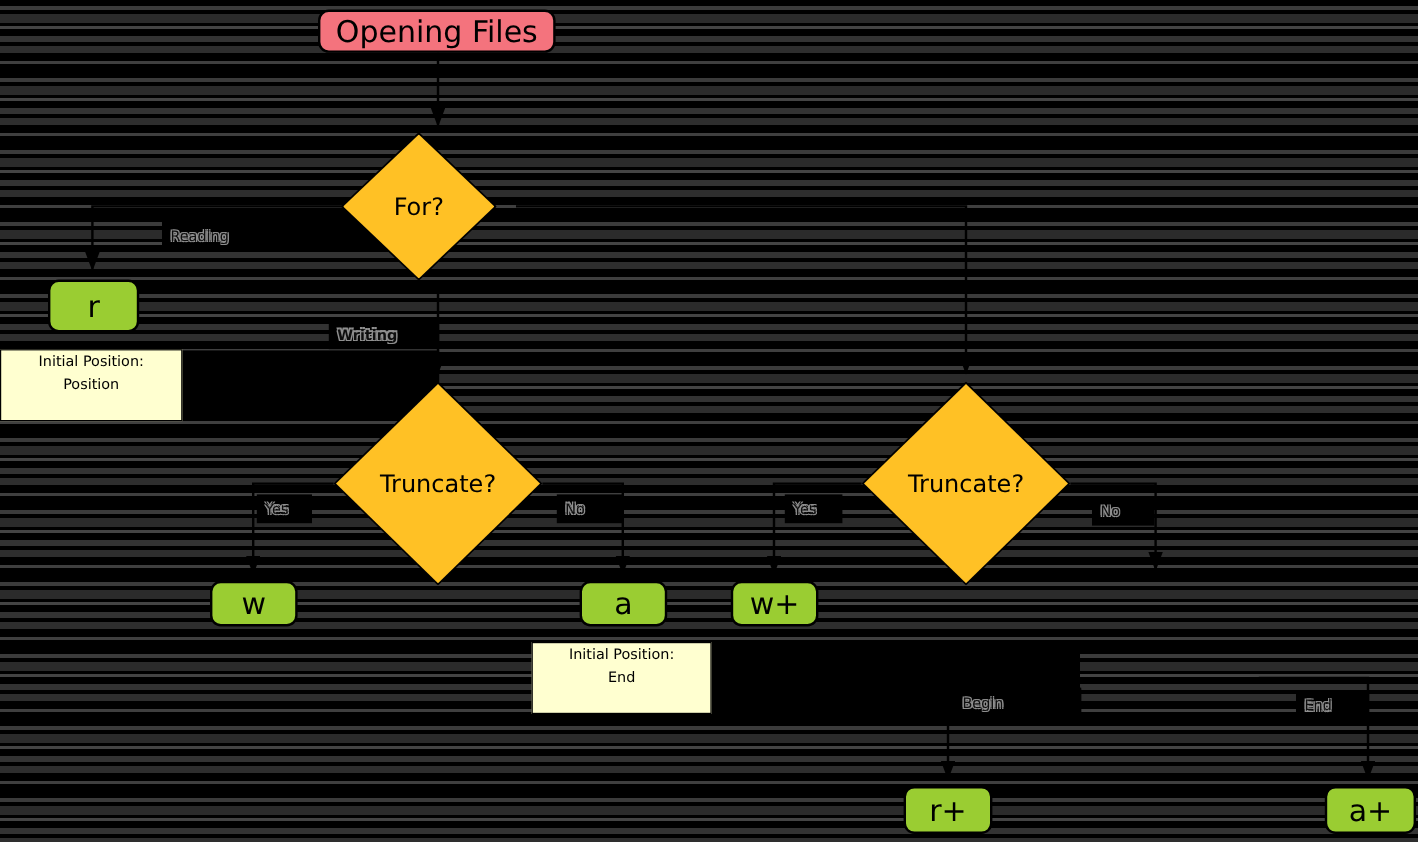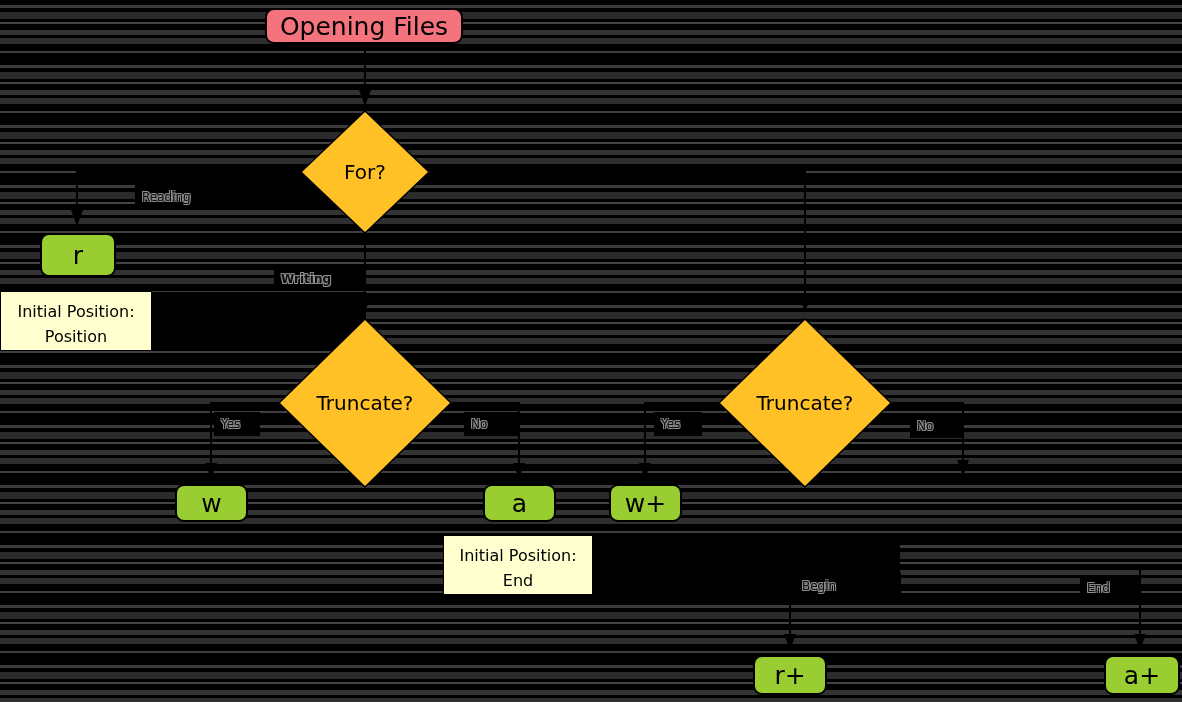--- a/index.html
+++ b/index.html
@@ -56,22 +56,22 @@
     background:#ffc125;
   }
   .diamond .node-label{
     position:relative;z-index:1;
     font-size:20px;color:#000;text-align:center;line-height:1.25;
   }
 
   .note{
     position:absolute;z-index:4;
     background:#ffffd0;border:1px solid #000;
-    color:#000;font-size:16px;line-height:1.55;
-    display:flex;flex-direction:column;align-items:center;justify-content:flex-end;
+    color:#000;font-size:12px;line-height:1.55;
+    display:flex;flex-direction:column;align-items:center;justify-content:flex-start;
     text-align:center;box-sizing:border-box;
   }
 
   .edge-label{
     position:absolute;z-index:3;
     background:#000;color:#0d0d0d;
     font-size:12px;line-height:24px;height:24px;
     padding-left:7px;box-sizing:border-box;
     text-shadow:-1px -1px 0 #8f8f8f,1px -1px 0 #8f8f8f,-1px 1px 0 #8f8f8f,1px 1px 0 #8f8f8f;
     white-space:nowrap;overflow:hidden;
@@ -110,21 +110,21 @@
   <div class="edge-label" style="left:464px;top:412px;width:56px;">No</div>
   <div class="edge-label" style="left:654px;top:412px;width:48px;">Yes</div>
   <div class="edge-label" style="left:910px;top:414px;width:52px;">No</div>
   <div class="edge-label" style="left:795px;top:574px;width:106px;">Begin</div>
   <div class="edge-label" style="left:1080px;top:576px;width:61px;">End</div>
 
   <div class="node-box start-box" style="left:265px;top:8px;width:198px;height:36px;">
     <span>Opening Files</span>
   </div>
 
-  <div class="diamond" style="left:300px;top:110px;width:130px;height:124px;">
+  <div class="diamond" style="left:284px;top:110px;width:130px;height:124px;">
     <div class="shape"></div>
     <div class="fill"></div>
     <span class="node-label">For?</span>
   </div>
 
   <div class="node-box mode-box" style="left:40px;top:233px;width:76px;height:44px;">
     <span>r</span>
   </div>
 
   <div class="note" style="left:0px;top:291px;width:152px;height:60px;">

